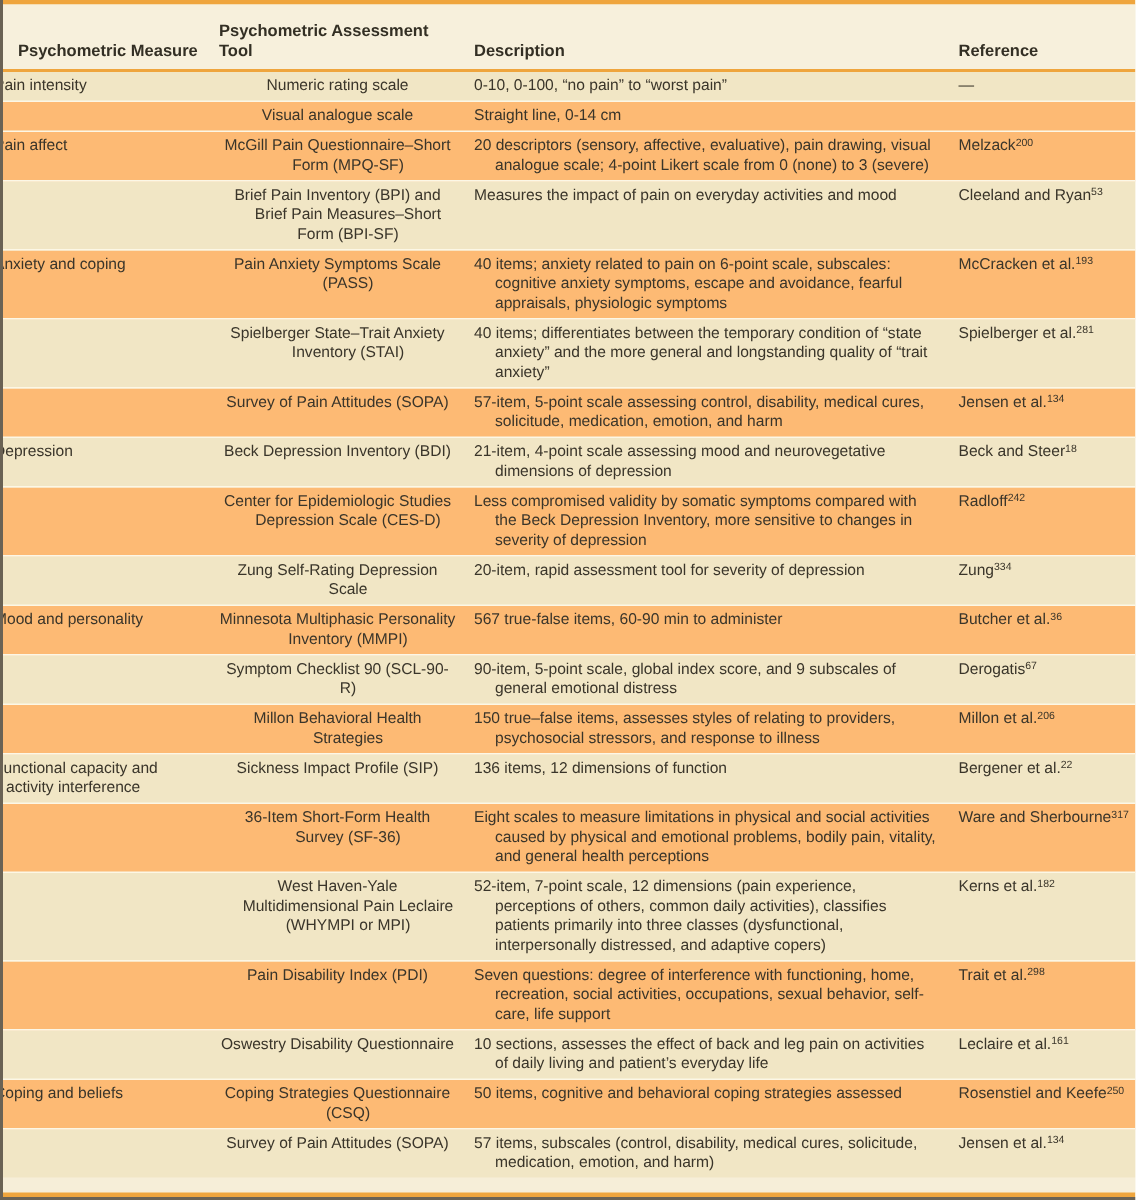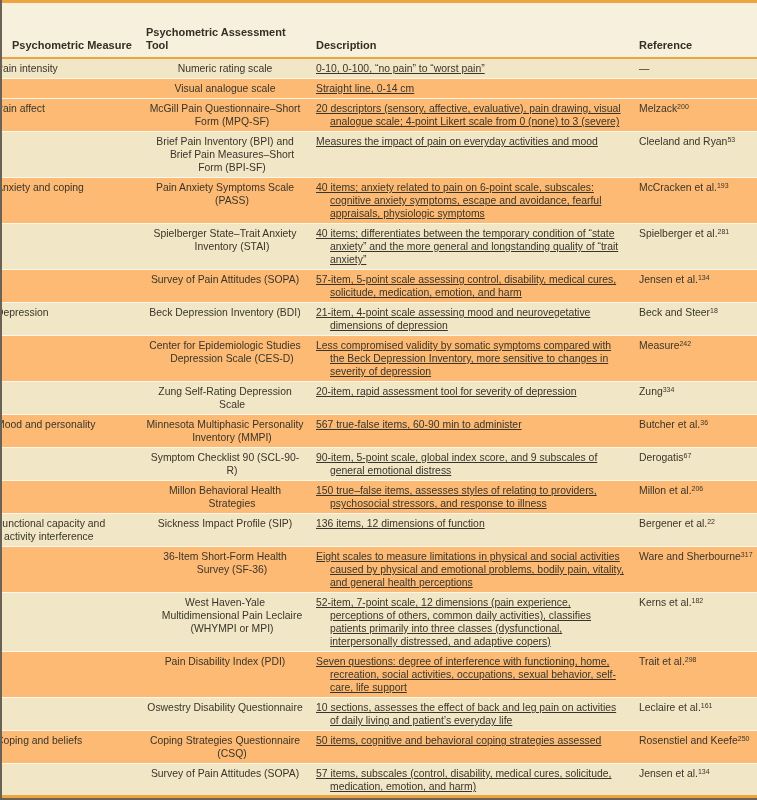--- a/index.html
+++ b/index.html
@@ -29,21 +29,21 @@
   col.c3 { width: 322px; }
   col.c4 { width: 129px; }
   thead tr { background: #f7f0dc; }
   thead th {
     font-size: 11px;
     line-height: 13px;
     font-weight: bold;
     color: #332f24;
     text-align: left;
     vertical-align: bottom;
-    padding: 23px 3px 5px 10px;
+    padding: 12px 3px 5px 10px;
     border-bottom: 2px solid #efa53d;
   }
   thead th.h-ref { padding-left: 11px; }
   tbody td {
     font-size: 10.4px;
     line-height: 13px;
     vertical-align: top;
     padding: 3px 2px 3px 10px;
   }
   tbody tr + tr td { border-top: 1px solid #fcf7e6; }
@@ -55,21 +55,20 @@
     color: #3a352a;
   }
   td.tool-cell {
     padding-left: 24px;
     text-indent: -14px;
     text-align: center;
   }
   td.description-cell {
     padding-left: 24px;
     text-indent: -14px;
-    text-decoration: underline;
   }
   td.reference-cell { padding-left: 11px; }
   td.reference-cell sup {
     font-size: 7px;
     line-height: 0;
     vertical-align: 3px;
   }
   .bottom-rule {
     position: absolute;
     left: 0; right: 0; bottom: 0;
@@ -143,21 +142,21 @@
         <tr class="row-dark">
           <td class="measure-cell">Depression</td>
           <td class="tool-cell">Beck Depression Inventory (BDI)</td>
           <td class="description-cell">21-item, 4-point scale assessing mood and neurovegetative dimensions of depression</td>
           <td class="reference-cell"><span>Beck and Steer</span><sup>18</sup></td>
         </tr>
         <tr class="row-light">
           <td class="measure-cell"></td>
           <td class="tool-cell">Center for Epidemiologic Studies Depression Scale (CES-D)</td>
           <td class="description-cell">Less compromised validity by somatic symptoms compared with the Beck Depression Inventory, more sensitive to changes in severity of depression</td>
-          <td class="reference-cell"><span>Measure</span><sup>242</sup></td>
+          <td class="reference-cell"><span>Radloff</span><sup>242</sup></td>
         </tr>
         <tr class="row-dark">
           <td class="measure-cell"></td>
           <td class="tool-cell">Zung Self-Rating Depression Scale</td>
           <td class="description-cell">20-item, rapid assessment tool for severity of depression</td>
           <td class="reference-cell"><span>Zung</span><sup>334</sup></td>
         </tr>
         <tr class="row-light">
           <td class="measure-cell">Mood and personality</td>
           <td class="tool-cell">Minnesota Multiphasic Personality Inventory (MMPI)</td>

